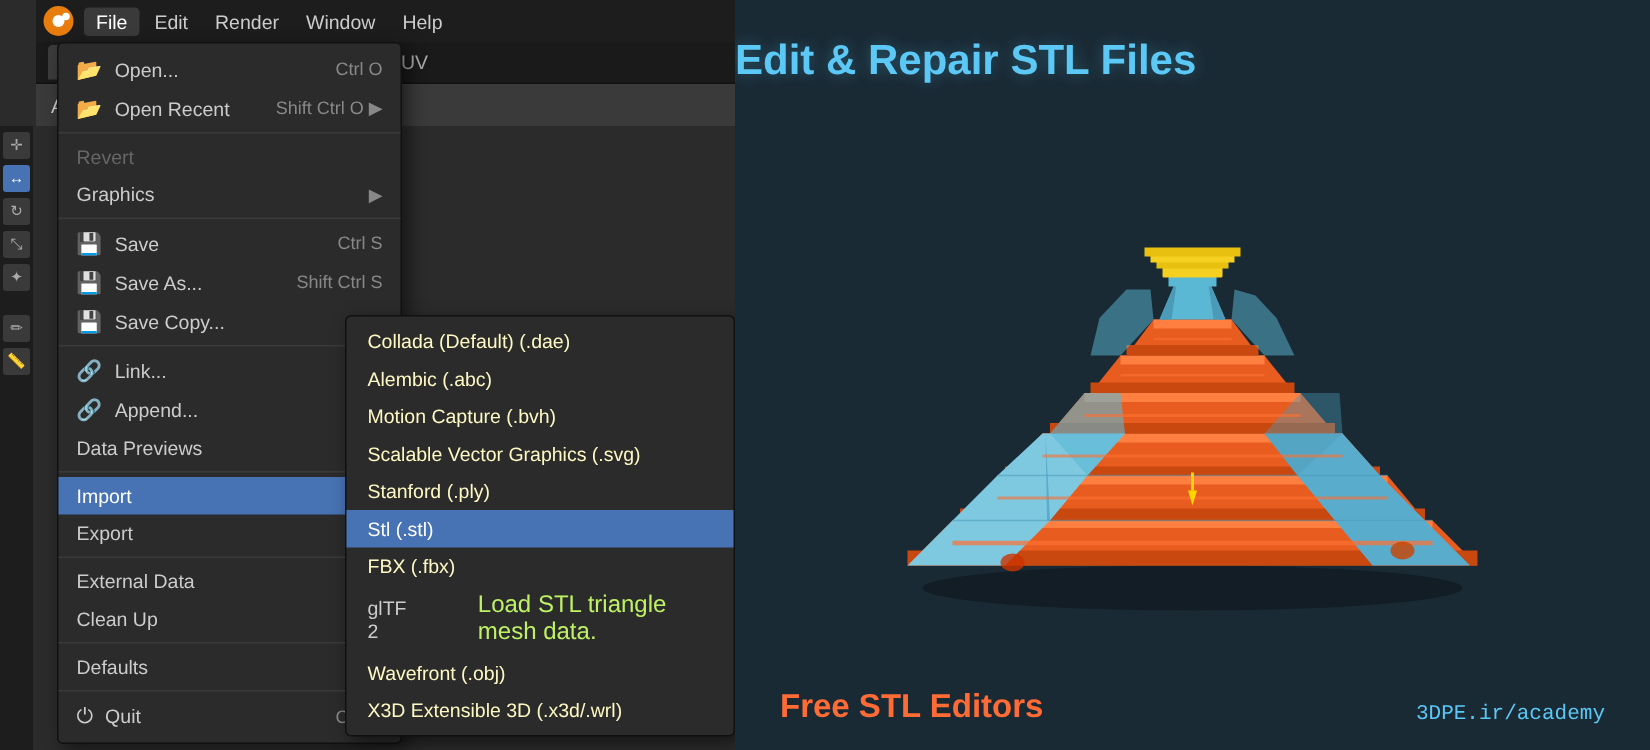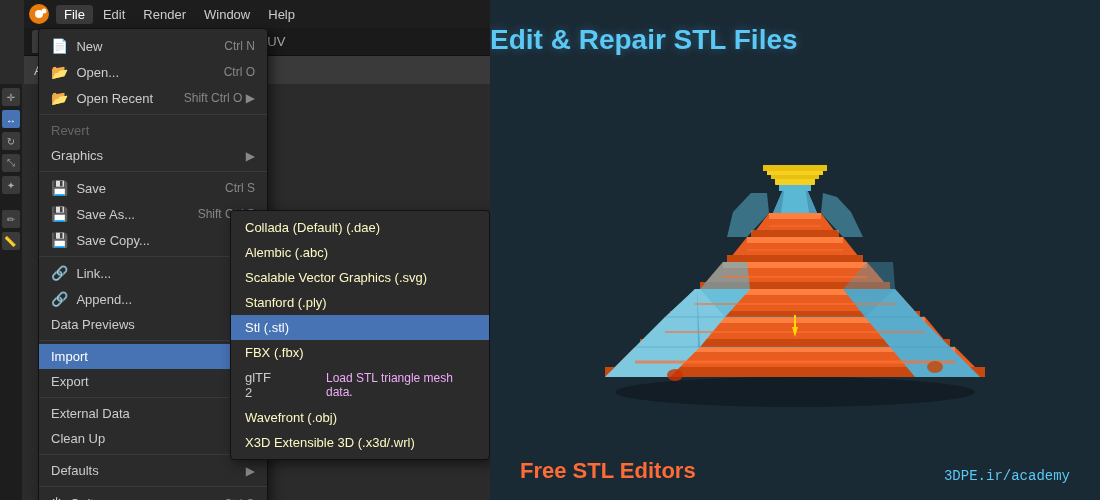--- a/index.html
+++ b/index.html
@@ -167,22 +167,22 @@
     .submenu-item-tooltip {
       display: flex;
       align-items: center;
       padding: 5px 14px;
       color: #ccc;
       font-size: 13px;
       cursor: pointer;
       gap: 8px;
     }
     .submenu-item-tooltip .tooltip-text {
-      font-size: 12px;
-      color: #f0abfc;
+      font-size: 16px;
+      color: #bef264;
       margin-left: 38px;
     }
 
     
     .left-sidebar {
       position: absolute;
       left: 0;
       top: 84px;
       width: 22px;
       height: calc(500px - 84px);
@@ -302,24 +302,20 @@
     <div style="height:8px;"></div>
     <div class="sidebar-icon">✏</div>
     <div class="sidebar-icon">📏</div>
   </div>
 
   <div class="viewport"></div>
 
   <div class="dropdown-menu">
 
     <div class="dropdown-item">
-      <span><span class="dropdown-item-icon">📄</span><span>New</span></span>
-      <span class="shortcut">Ctrl N</span>
-    </div>
-    <div class="dropdown-item">
       <span><span class="dropdown-item-icon">📂</span><span>Open...</span></span>
       <span class="shortcut">Ctrl O</span>
     </div>
     <div class="dropdown-item">
       <span><span class="dropdown-item-icon">📂</span><span>Open Recent</span></span>
       <span class="shortcut">Shift Ctrl O ▶</span>
     </div>
     <div class="dropdown-separator"></div>
     <div class="dropdown-item dropdown-item-grayed">
       <span>Revert</span>
@@ -377,20 +373,21 @@
     <div class="dropdown-separator"></div>
     <div class="dropdown-item">
       <span><span class="dropdown-item-icon">⏻</span><span>Quit</span></span>
       <span class="shortcut">Ctrl Q</span>
     </div>
   </div>
 
   <div class="submenu">
     <div class="submenu-item">Collada (Default) (.dae)</div>
     <div class="submenu-item">Alembic (.abc)</div>
+    <div class="submenu-item">Motion Capture (.bvh)</div>
     <div class="submenu-item">Scalable Vector Graphics (.svg)</div>
     <div class="submenu-item">Stanford (.ply)</div>
     <div class="submenu-item highlighted">Stl (.stl)</div>
     <div class="submenu-item">FBX (.fbx)</div>
     <div class="submenu-item-tooltip">
       <span>glTF 2</span>
       <span class="tooltip-text">Load STL triangle mesh data.</span>
     </div>
     <div class="submenu-item">Wavefront (.obj)</div>
     <div class="submenu-item">X3D Extensible 3D (.x3d/.wrl)</div>

